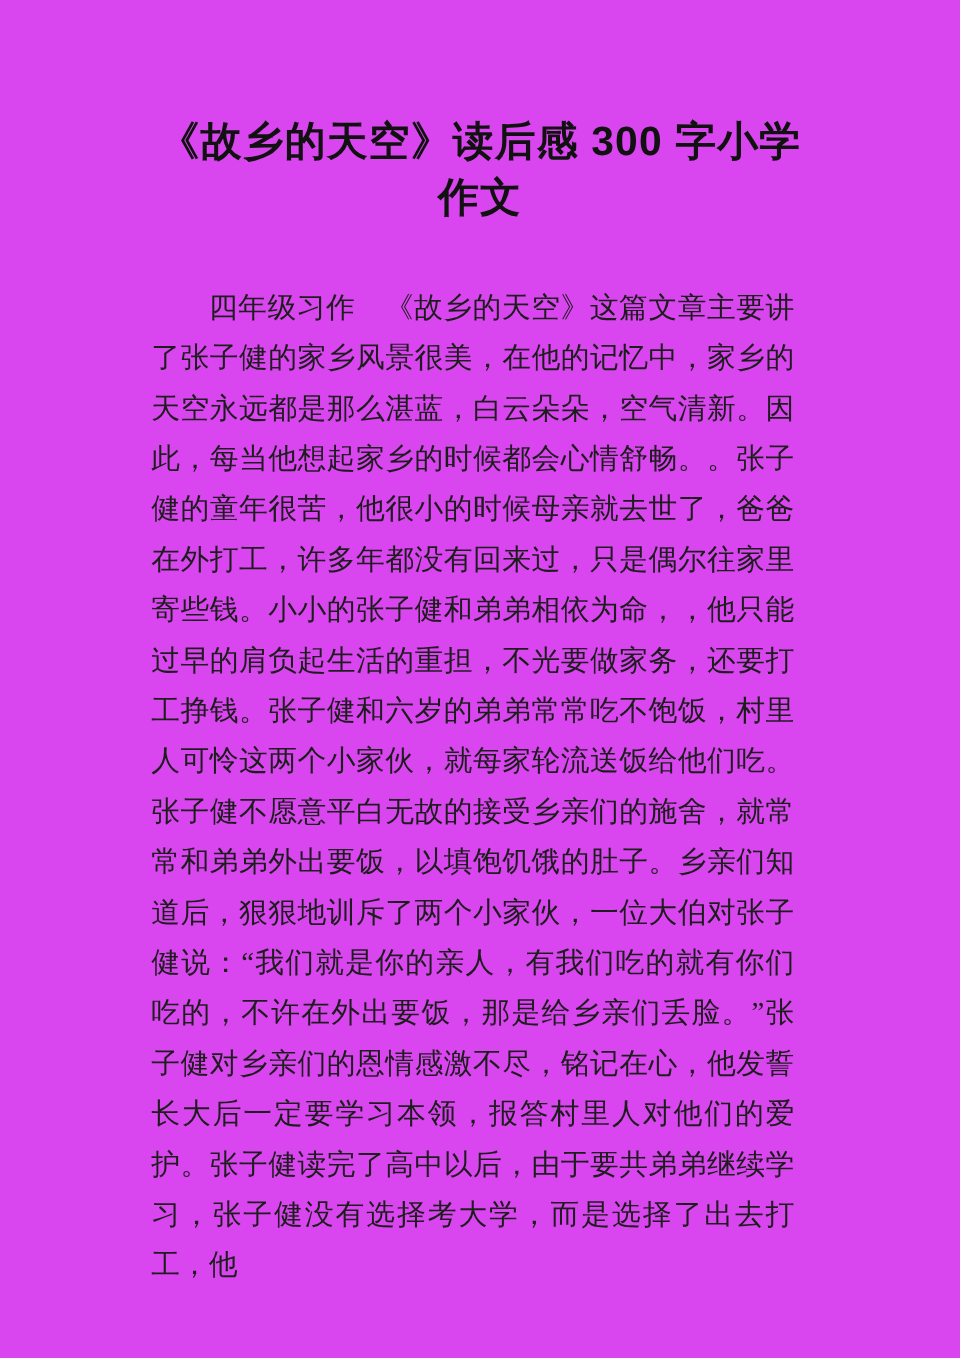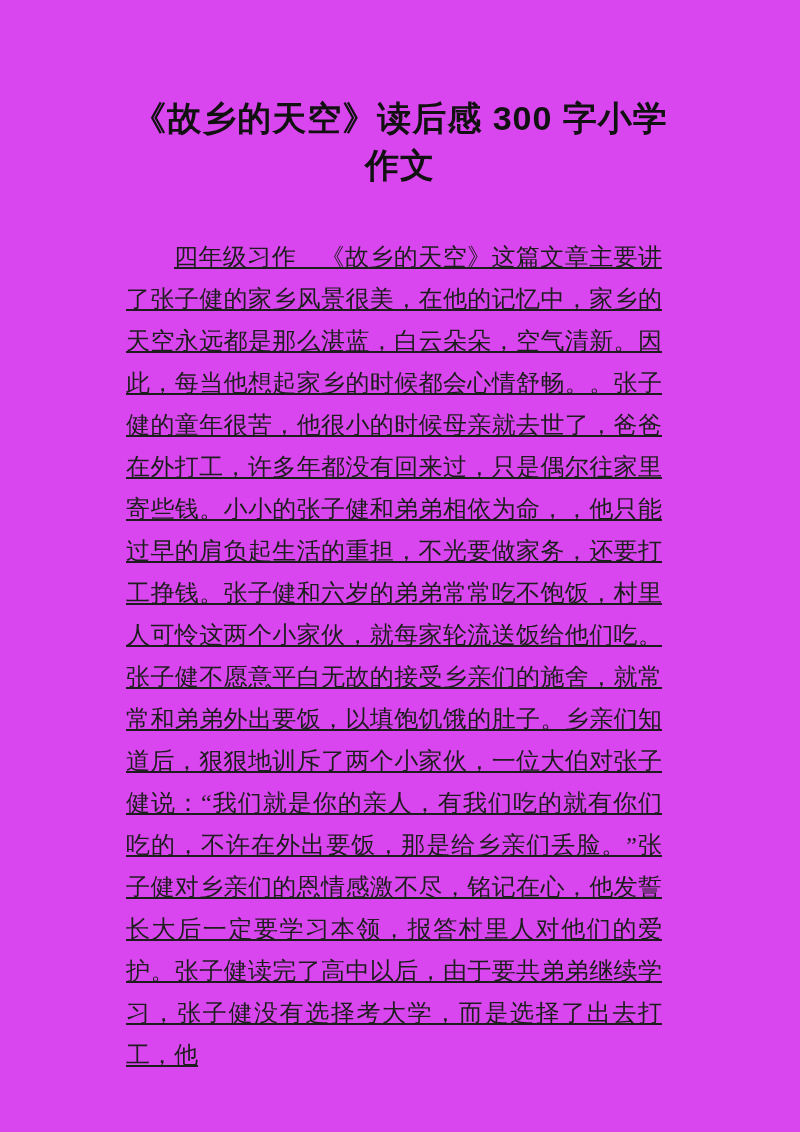--- a/index.html
+++ b/index.html
@@ -33,21 +33,20 @@
   }
   .doc-body {
     margin: 47px 138px 0 126px;
     font-family: "Liberation Serif", "DejaVu Serif", serif;
     font-size: 24px;
     line-height: 42px;
     color: #1d1d1d;
     text-align: justify;
     text-justify: inter-ideograph;
     text-indent: 2em;
-    text-decoration: underline;
   }
 </style>
 </head>
 <body>
 
 <div class="page">
   <h1 class="doc-title">《故乡的天空》读后感 300 字小学作文</h1>
   <p class="doc-body">四年级习作　《故乡的天空》这篇文章主要讲了张子健的家乡风景很美，在他的记忆中，家乡的天空永远都是那么湛蓝，白云朵朵，空气清新。因此，每当他想起家乡的时候都会心情舒畅。。张子健的童年很苦，他很小的时候母亲就去世了，爸爸在外打工，许多年都没有回来过，只是偶尔往家里寄些钱。小小的张子健和弟弟相依为命，，他只能过早的肩负起生活的重担，不光要做家务，还要打工挣钱。张子健和六岁的弟弟常常吃不饱饭，村里人可怜这两个小家伙，就每家轮流送饭给他们吃。张子健不愿意平白无故的接受乡亲们的施舍，就常常和弟弟外出要饭，以填饱饥饿的肚子。乡亲们知道后，狠狠地训斥了两个小家伙，一位大伯对张子健说：“我们就是你的亲人，有我们吃的就有你们吃的，不许在外出要饭，那是给乡亲们丢脸。”张子健对乡亲们的恩情感激不尽，铭记在心，他发誓长大后一定要学习本领，报答村里人对他们的爱护。张子健读完了高中以后，由于要共弟弟继续学习，张子健没有选择考大学，而是选择了出去打工，他</p>
 </div>
 

